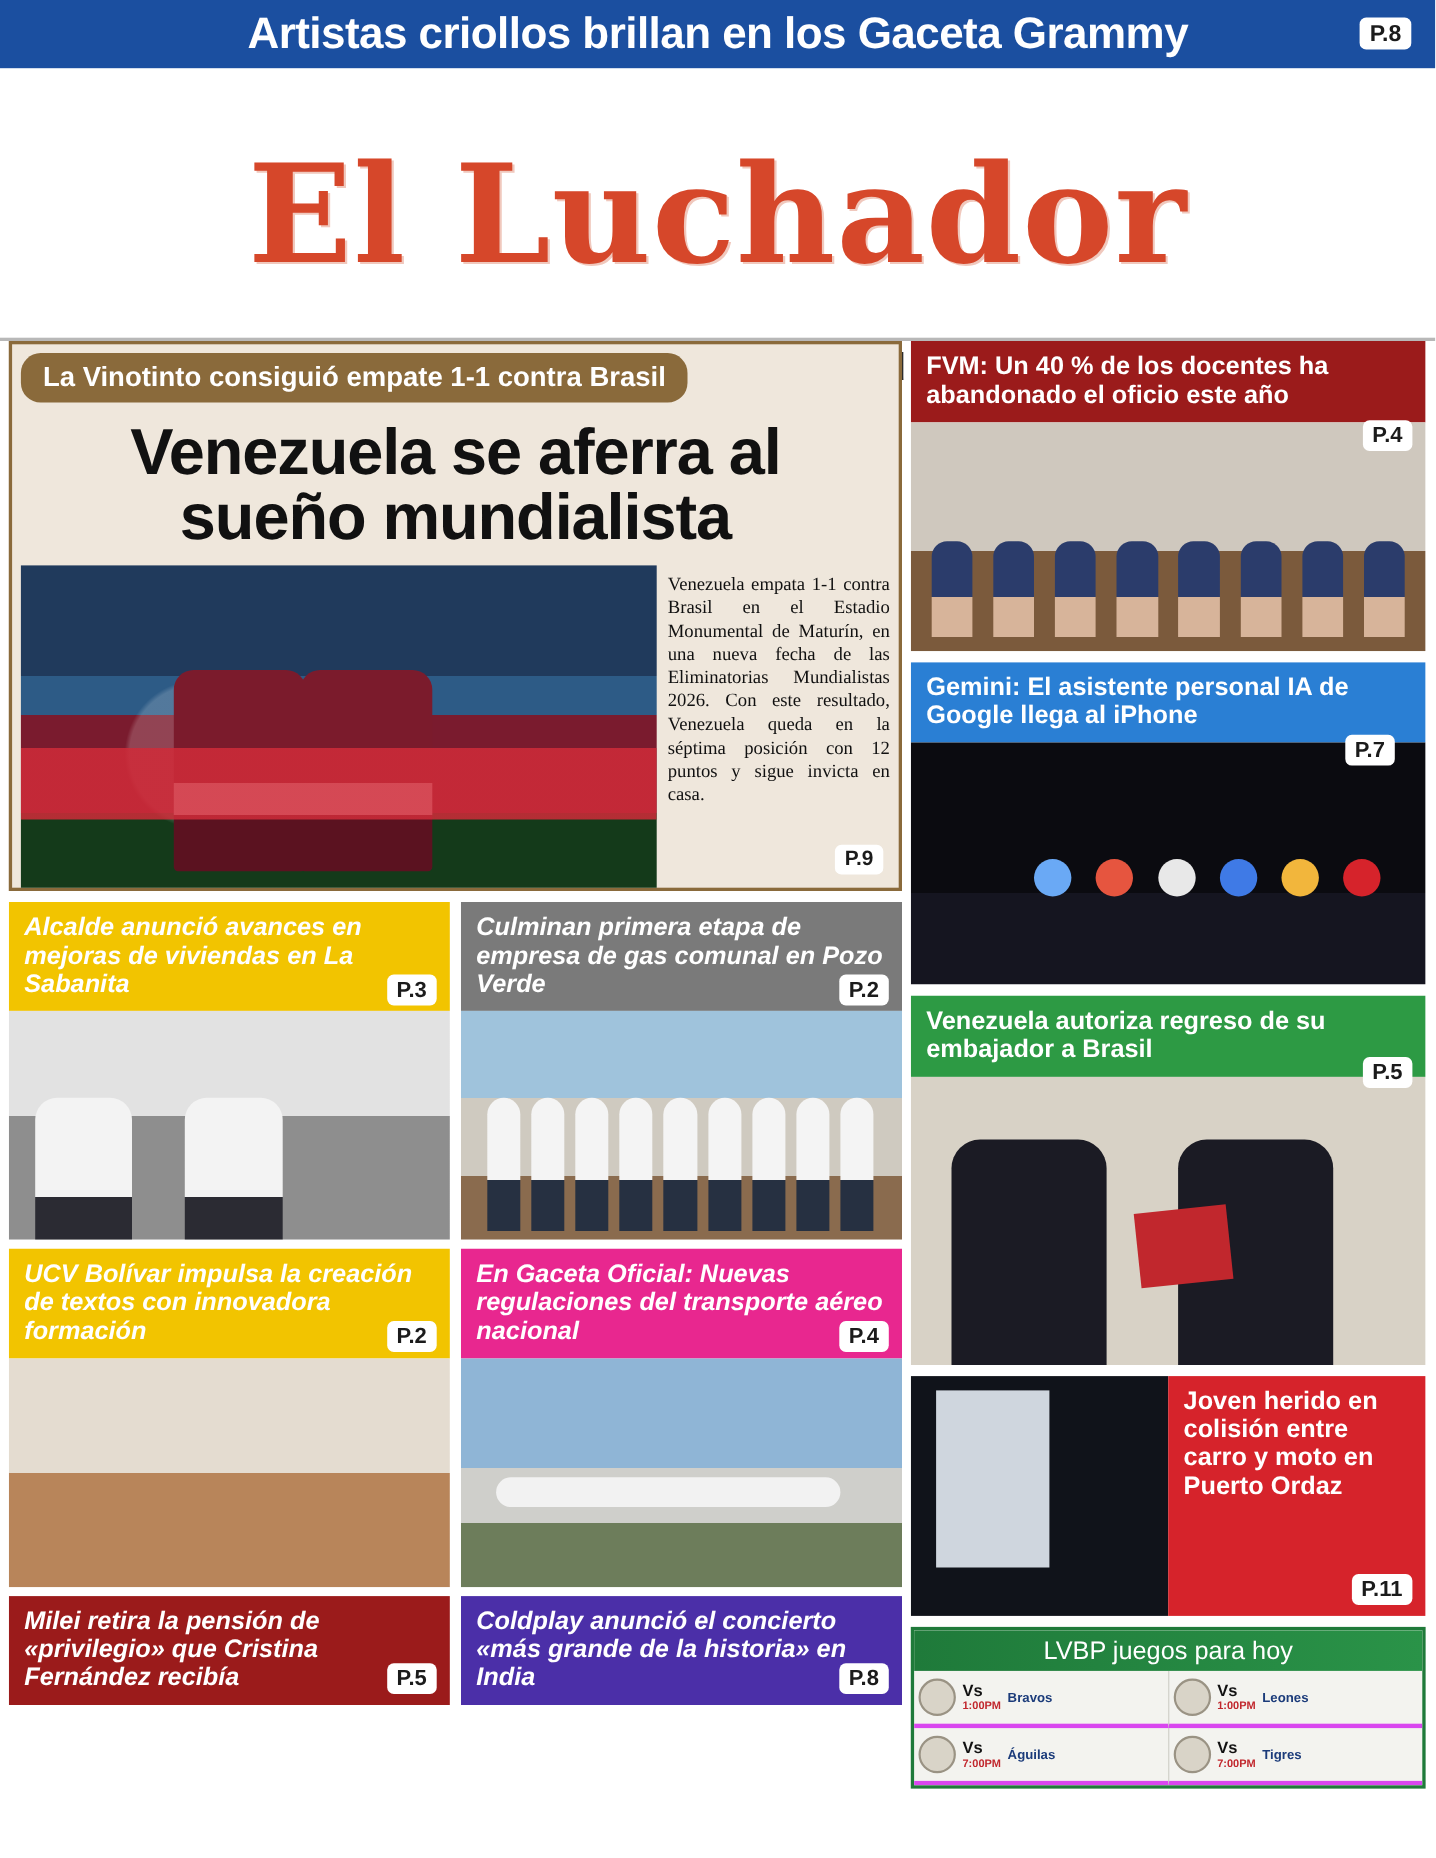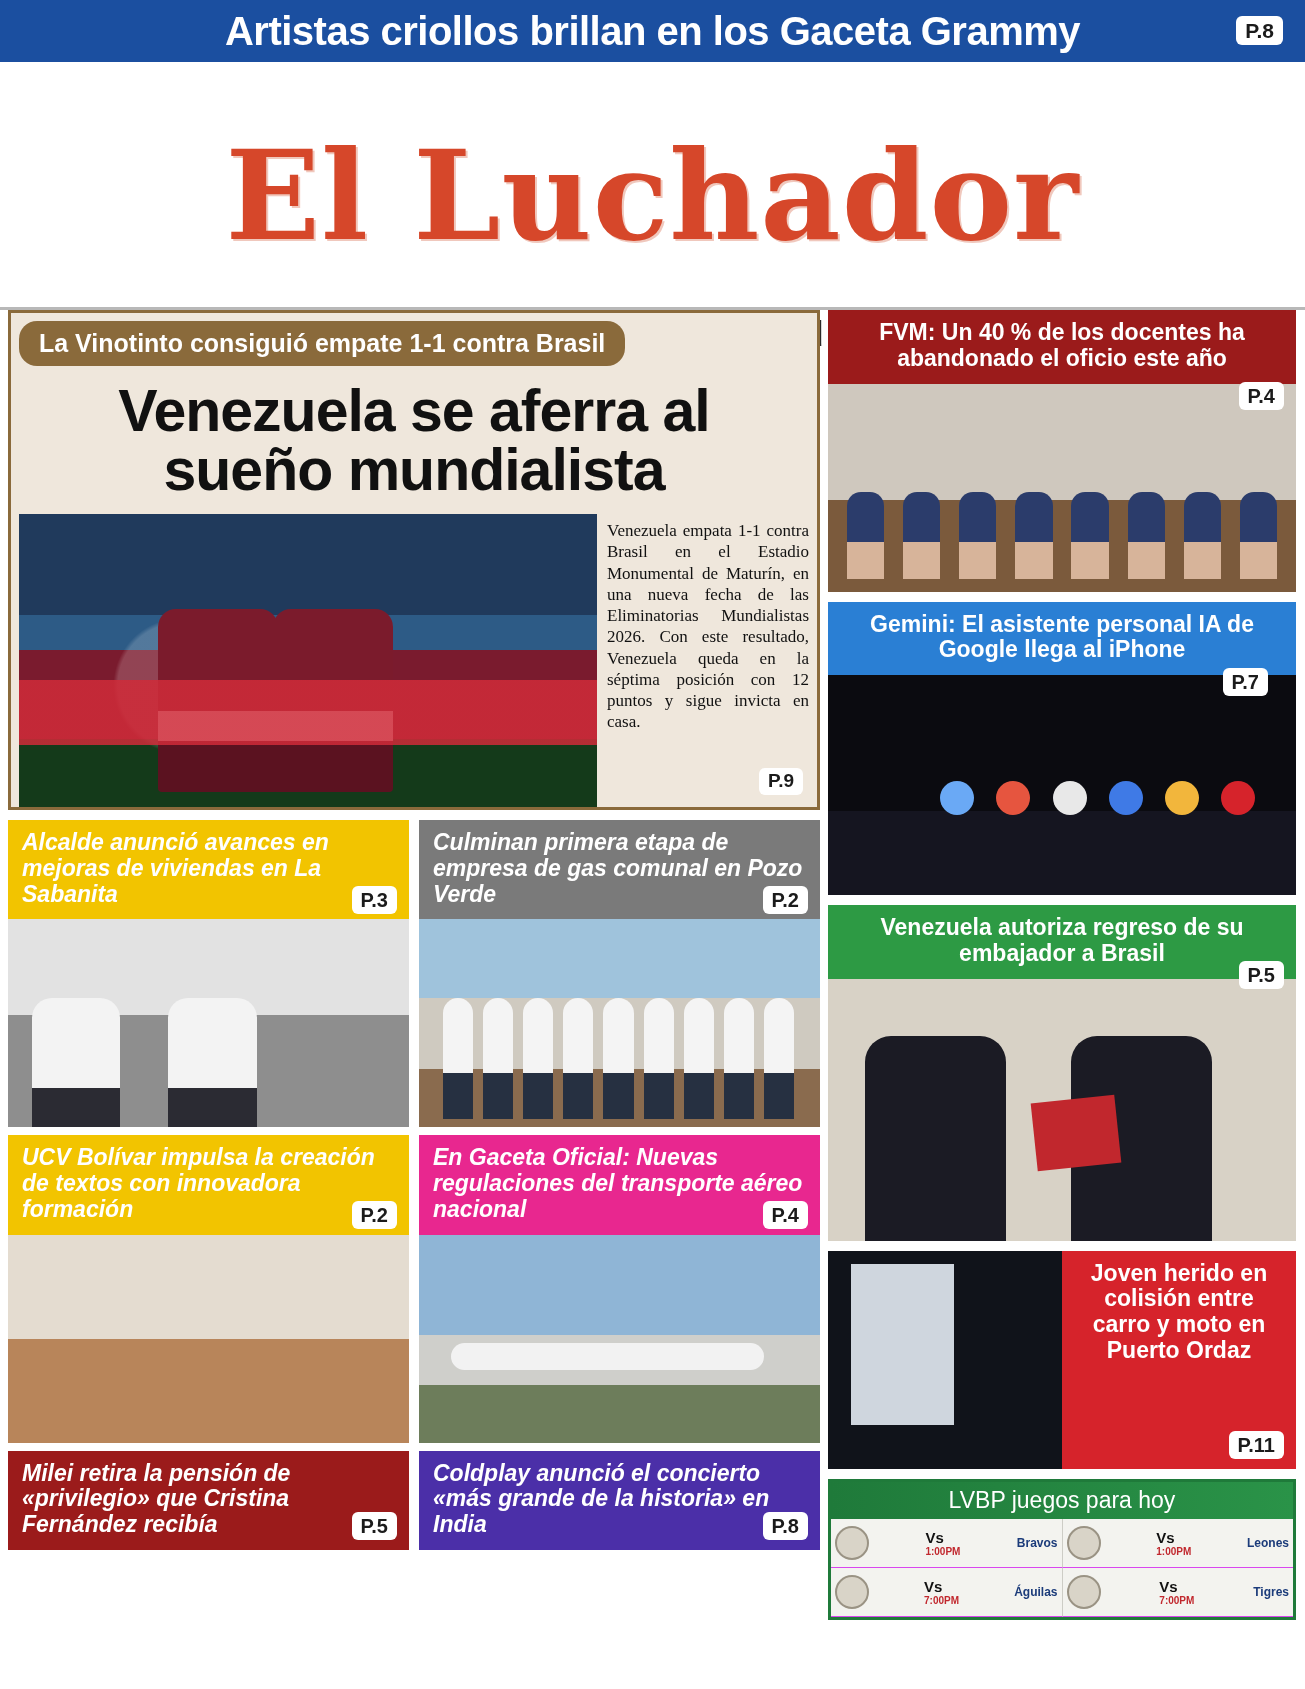--- a/index.html
+++ b/index.html
@@ -168,21 +168,21 @@
   .row2 { display: flex; gap: 10px; margin-top: 10px; }
   .mini { width: 401px; }
   .mini .kicker { font-size: 23px; font-style: italic; }
   .mini-photo { width: 100%; height: 208px; overflow: hidden; position: relative; }
 
   .row3 { display: flex; gap: 10px; margin-top: 8px; }
   .row4 { display: flex; gap: 10px; margin-top: 8px; }
   .strip .kicker { font-size: 23px; min-height: 96px; }
 
   
-  .r-card { margin-bottom: 10px; text-align: center; }
+  .r-card { margin-bottom: 10px; }
   .r-kicker { font-size: 23px; }
   .r-photo { width: 100%; overflow: hidden; position: relative; }
 
   
   .photo-stadium {
     background:
       radial-gradient(circle at 28% 58%, rgba(255,255,255,.18) 0 14%, rgba(0,0,0,0) 15%),
       linear-gradient(#203a5c 0 34%, #2d5b86 34% 46%, #7a1b2e 46% 76%, #143a1a 76% 100%);
   }
   .photo-stadium:after {
@@ -255,23 +255,23 @@
     border: 3px solid #1f7a3a;
     background: #f3f3ef;
   }
   .lvbp-title {
     background: linear-gradient(90deg,#1f7a3a,#2a9348);
     color: #fff; font-weight: normal; font-size: 23px;
     text-align: center; padding: 5px 0;
   }
   .lvbp-row { display: flex; }
   .lvbp-game {
-    flex: 1; display: flex; align-items: center; justify-content: space-between;
+    flex: 1; display: flex; align-items: center; justify-content: flex-start;
     gap: 6px; padding: 7px 4px;
-    border-bottom: 1px solid #d946ef;
+    border-bottom: 4px solid #d946ef;
   }
   .lvbp-game + .lvbp-game { border-left: 1px solid #cdcdc6; }
   .team-badge {
     width: 34px; height: 34px; border-radius: 50%;
     background: #d9d4c8; display: inline-block;
     border: 2px solid #9a9384;
   }
   .vs { font-size: 15px; font-weight: bold; color: #111; }
   .gtime { font-size: 10px; font-weight: bold; color: #c1272d; display:block; }
   .team-name { font-size: 12px; font-weight: bold; color: #1b3b7a; }

